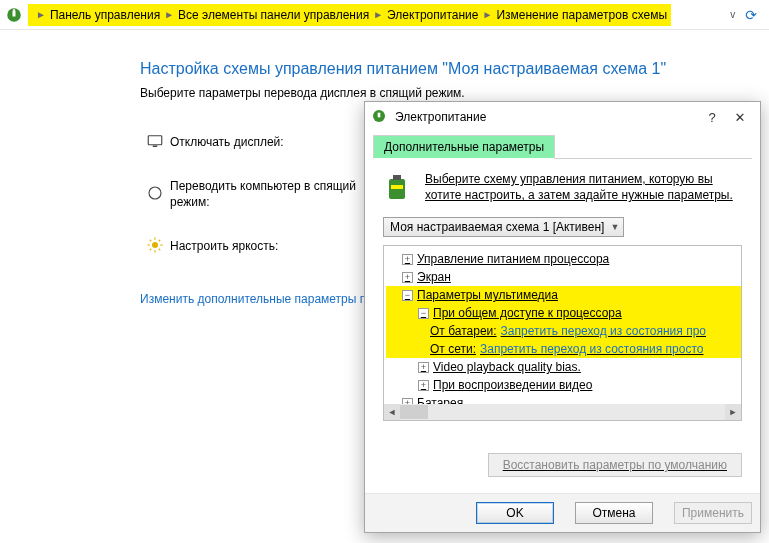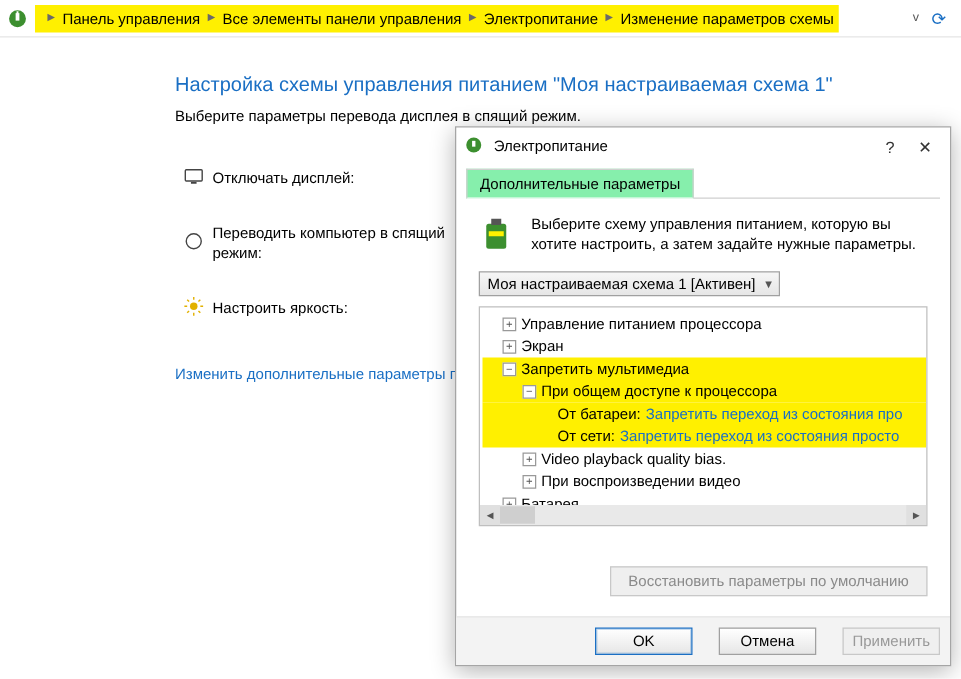--- a/index.html
+++ b/index.html
@@ -29,38 +29,38 @@
 .dlg-title { height: 30px; display: flex; align-items: center; padding: 0 6px; }
 .dlg-title .t-icon { width: 18px; height: 18px; margin-right: 6px; }
 .dlg-title .t-text { font-size: 12px; }
 .dlg-title .t-spacer { flex: 1; }
 .dlg-title .t-btn { width: 28px; height: 22px; display: flex; align-items: center; justify-content: center; font-size: 13px; color: #333; }
 .dlg-body { padding: 0 8px 8px 8px; }
 
 
 .tab-strip { display: flex; border-bottom: 1px solid #d0d0d0; margin-top: 2px; }
 .tab { border: 1px solid #d0d0d0; border-bottom: 1px solid #fff; background: #86efac; padding: 4px 10px; font-size: 12px; position: relative; top: 1px; }
-.tab-content { border: none; padding: 12px 10px 8px 10px; }
+.tab-content { border: none; padding: 12px 10px 8px 10px; text-decoration: underline; }
 
 .intro-row { display: flex; gap: 10px; margin-bottom: 14px; }
 .intro-row .battery-icon { width: 32px; height: 32px; flex-shrink: 0; }
 .intro-row .intro-text { font-size: 12px; line-height: 1.35; }
 
 .scheme-select { display: inline-flex; align-items: center; border: 1px solid #a0a0a0; background: linear-gradient(#f6f6f6,#e6e6e6); padding: 2px 4px 2px 6px; font-size: 12px; margin-bottom: 8px; }
 .scheme-select .sel-arrow { margin-left: 6px; font-size: 9px; color: #555; }
 
 .tree-box { border: 1px solid #bfbfbf; background: #fff; height: 176px; overflow: hidden; position: relative; }
 .tree { padding: 4px 0 4px 2px; font-size: 12px; line-height: 1.5; white-space: nowrap; }
 .tree-row { display: flex; align-items: center; }
 .tree-row .exp { width: 11px; height: 11px; border: 1px solid #999; display: inline-flex; align-items: center; justify-content: center; font-size: 9px; line-height: 1; margin-right: 4px; flex-shrink:0; color:#555; background:#fff; }
 .tree-row .exp.minus::before { content: "−"; }
 .tree-row .exp.plus::before { content: "+"; }
 .tree-row .lbl { }
 .hl { background: #fff000; }
-.kv { padding-left: 60px; }
+.kv { padding-left: 44px; }
 .kv .k { color: #000; }
 .kv .v { color: #1a6fc4; margin-left: 4px; }
 .scroll-h { position: absolute; left: 0; right: 0; bottom: 0; height: 16px; background: #e9e9e9; display: flex; align-items: center; }
 .scroll-h .arrow { width: 16px; height: 16px; display:flex;align-items:center;justify-content:center; font-size:9px; color:#555; background:#e0e0e0; }
 .scroll-h .thumb { width: 28px; height: 14px; background: #cfcfcf; margin-left: 0; }
 .scroll-h .track { flex: 1; }
 
 .restore-row { margin-top: 8px; display: flex; justify-content: flex-end; }
 .restore-btn { border: 1px solid #c8c8c8; background: #efefef; color: #8a8a8a; font-size: 12px; padding: 4px 14px; margin-top: 24px; }
 
@@ -186,21 +186,21 @@
           <div class="tree-row ind1">
               <span class="exp plus"></span>
               <span class="lbl">Управление питанием процессора</span>
             </div>
           <div class="tree-row ind1">
               <span class="exp plus"></span>
               <span class="lbl">Экран</span>
             </div>
           <div class="tree-row ind1 hl">
               <span class="exp minus"></span>
-              <span class="lbl">Запретить мультимедиа</span>
+              <span class="lbl">Параметры мультимедиа</span>
             </div>
           <div class="tree-row ind2 hl">
               <span class="exp minus"></span>
               <span class="lbl">При общем доступе к процессора</span>
             </div>
           <div class="tree-row kv hl">
               <span class="k">От батареи:</span>
               <span class="v">Запретить переход из состояния про</span>
             </div>
           <div class="tree-row kv hl">

